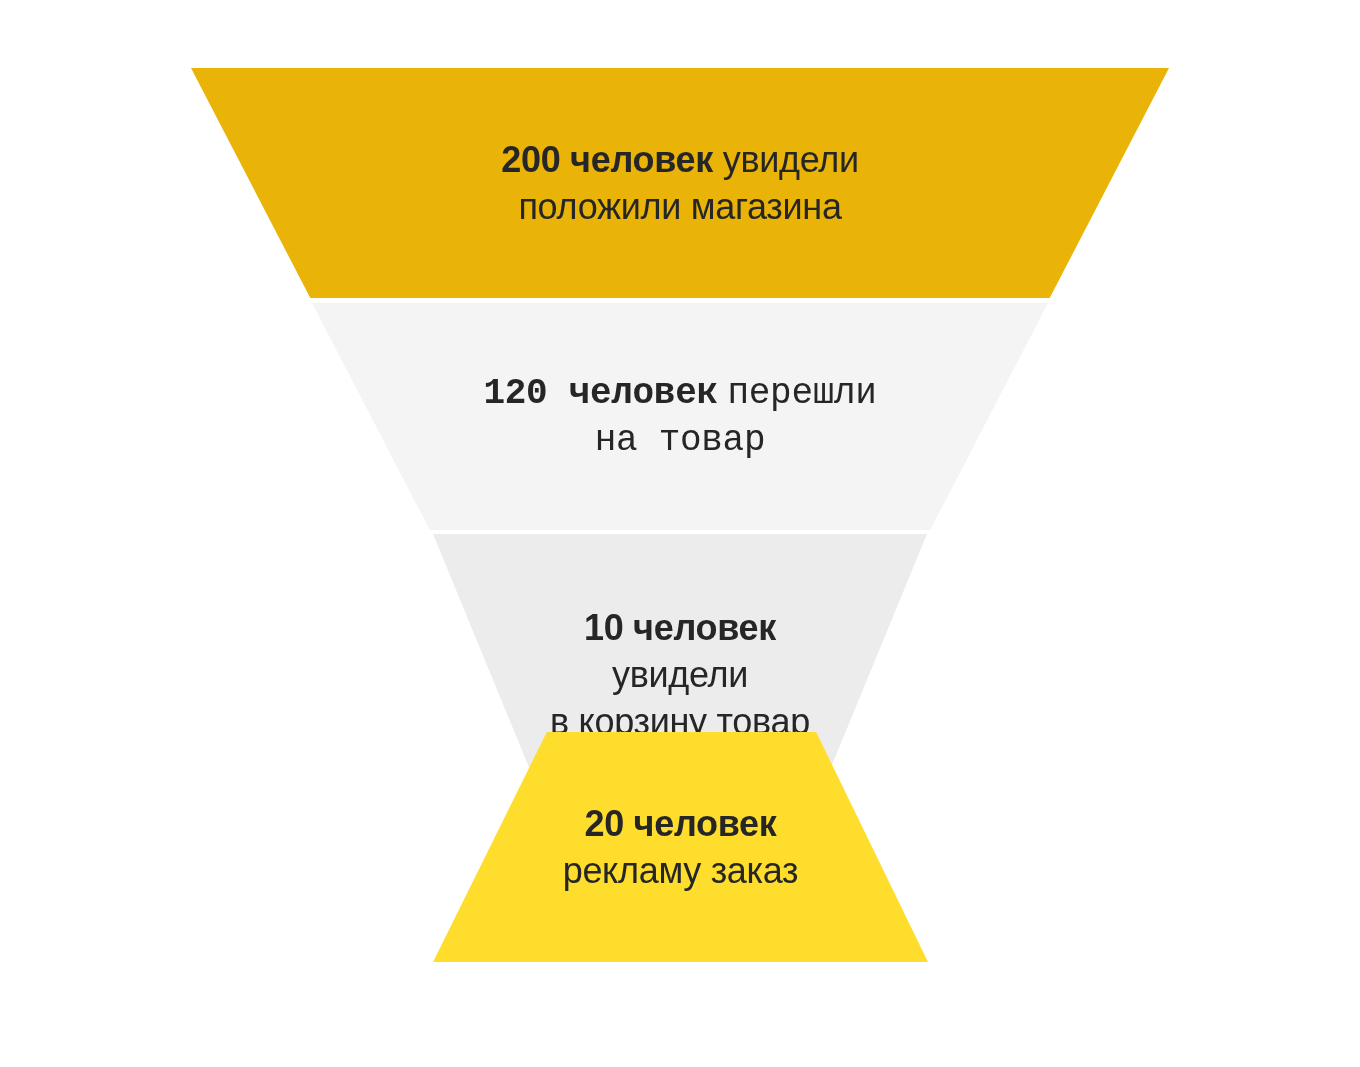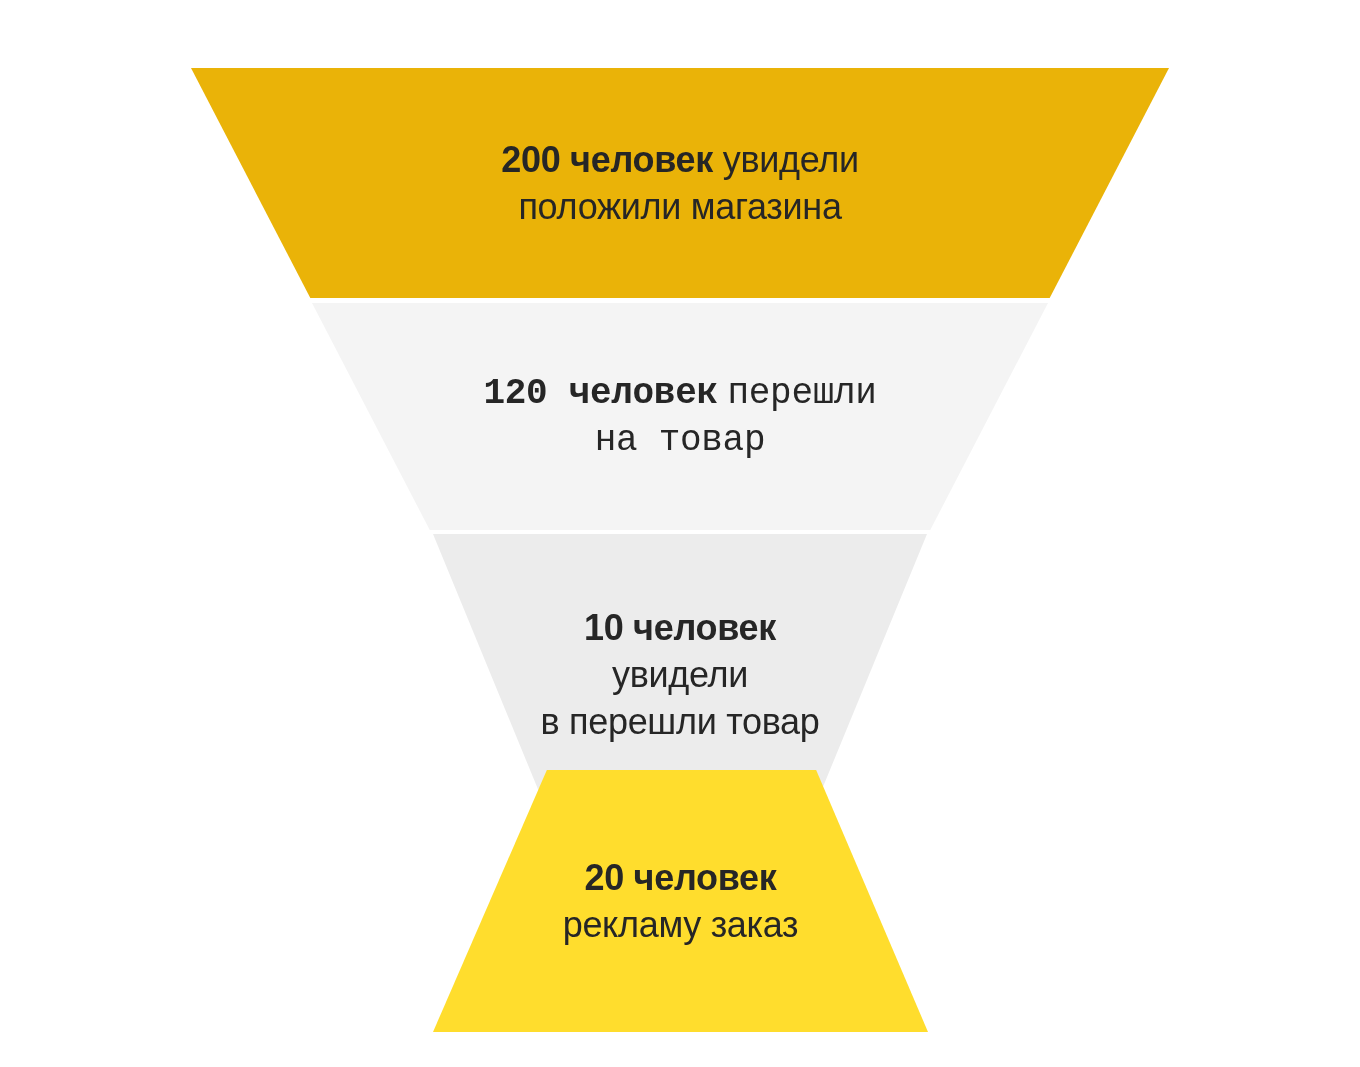--- a/index.html
+++ b/index.html
@@ -33,21 +33,21 @@
   .s2 {
     left: 312px; top: 303px; width: 736px; height: 227px;
     clip-path: polygon(0 0, 100% 0, 84% 100%, 16% 100%);
     font-family: Liberation Mono, monospace;
   }
   .s3 {
     left: 433px; top: 534px; width: 494px; height: 281px;
     clip-path: polygon(0 0, 100% 0, 76.6% 100%, 23.4% 100%);
   }
   .s4 {
-    left: 433px; top: 770px; width: 495px; height: 262px;
+    left: 433px; top: 732px; width: 495px; height: 230px;
     clip-path: polygon(23% 0, 77.4% 0, 100% 100%, 0 100%);
   }
 </style>
 </head>
 <body>
 
 <div class="canvas">
 
   <div class="stage s1" style="background: #eab308;">
     <div class="label">
@@ -64,21 +64,21 @@
         <span class="b">120 человек</span><span class="rest">перешли</span>
       </div>
       <div class="line">на товар</div>
     </div>
   </div>
 
   <div class="stage s3" style="background: rgb(236, 236, 236);">
     <div class="label">
       <div class="line b">10 человек</div>
       <div class="line">увидели</div>
-      <div class="line">в перешли товар</div>
+      <div class="line">в корзину товар</div>
     </div>
   </div>
 
   <div class="stage s4" style="background: rgb(255, 221, 45);">
     <div class="label">
       <div class="line b">20 человек</div>
       <div class="line">рекламу заказ</div>
     </div>
   </div>
 

